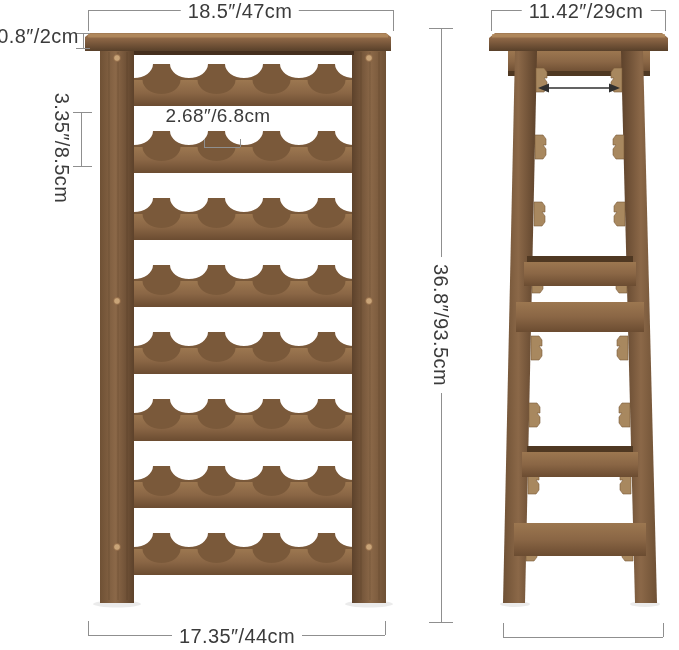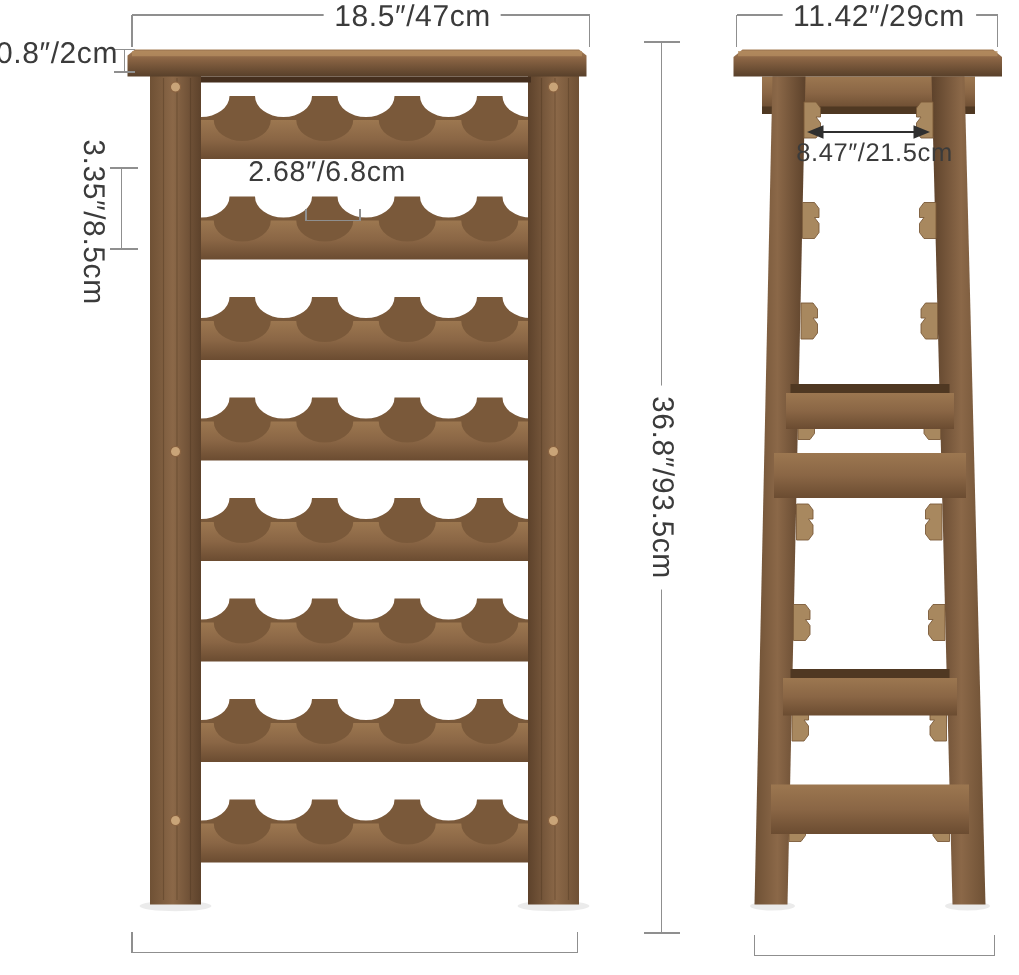--- a/index.html
+++ b/index.html
@@ -174,29 +174,29 @@
       <path d="M503 623 V637 M663 623 V637 M503 637 H663"></path>
     </g>
 
     <g>
       <line x1="544" y1="88" x2="614" y2="88" stroke="#2f2f2f" stroke-width="1.4"></line>
       <path d="M538 88 L549 83.5 V92.5 Z" fill="#2f2f2f"></path>
       <path d="M620 88 L609 83.5 V92.5 Z" fill="#2f2f2f"></path>
     </g>
   </svg>
 
-  <div class="dim-label on-line" style="left:240px;top:11px;margin-left:35px;">18.5″/47cm</div>
+  <div class="dim-label on-line" style="left:240px;top:11px;">18.5″/47cm</div>
 
   <div class="dim-label" style="left:38px;top:36px;">0.8″/2cm</div>
 
   <div class="dim-label vert" style="left:62px;top:148px;">3.35″/8.5cm</div>
 
   <div class="dim-label small" style="left:218px;top:116px;">2.68″/6.8cm</div>
 
   <div class="dim-label vert on-line" style="left:441px;top:325px;">36.8″/93.5cm</div>
 
+  <div class="dim-label on-line" style="left:237px;top:636px;">17.35″/44cm</div>
 
   <div class="dim-label on-line" style="left:586px;top:11px;">11.42″/29cm</div>
 
-  <div class="dim-label smaller" style="left:583px;top:103px;">8.47″/21.5cm</div>
 
 
 </div>
 
 </body></html>

